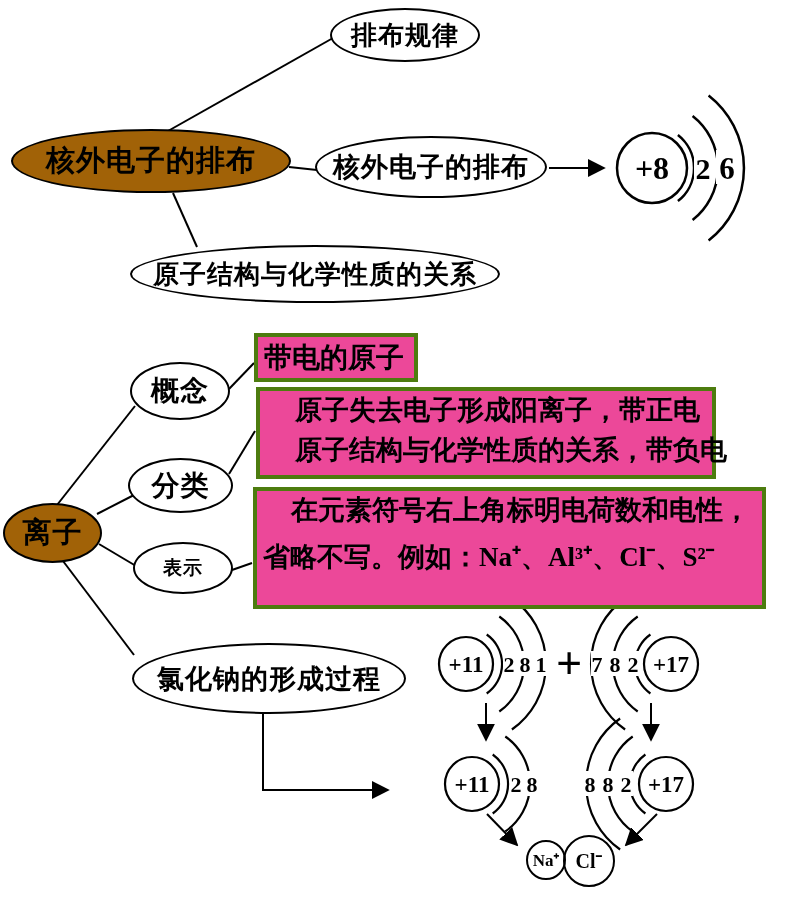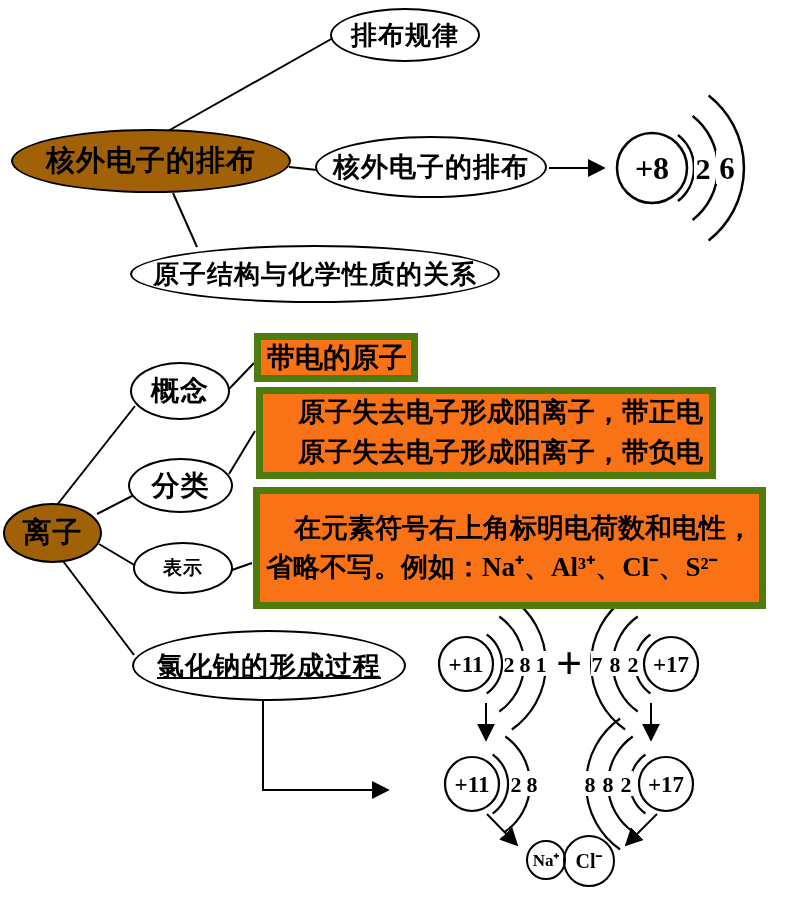--- a/index.html
+++ b/index.html
@@ -9,23 +9,23 @@
     font-family:"Liberation Sans", sans-serif; color:#000; overflow:hidden;
   }
   svg.layer { position:absolute; left:0; top:0; width:785px; height:897px; }
   .node {
     position:absolute; border:2px solid #000; border-radius:50%;
     background:#fff; display:flex; align-items:center; justify-content:center;
     font-weight:bold; text-align:center; white-space:nowrap; letter-spacing:1px;
   }
   .node.gray { background:#a16207; }
   .tbox {
-    position:absolute; border:7px solid #4d7c0f; background:#f97316;
+    position:absolute; border:4px solid #4d7c0f; background:#ec4899;
     font-family:"Liberation Serif", serif; font-weight:bold;
-    display:flex; flex-direction:column; justify-content:center;
+    display:flex; flex-direction:column; justify-content:flex-start;
   }
   .tbox .ln { white-space:nowrap; line-height:1.48; padding:0 6px; }
   .chem { font-family:"Liberation Serif", serif; font-weight:bold; }
 </style>
 </head>
 <body>
 
 <div class="canvas">
 
   <svg class="layer" viewBox="0 0 785 897" stroke="#000" fill="none">
@@ -153,31 +153,31 @@
     </div>
 
   <div class="node" style="left:130px; top:362px; width:100px; height:58px; font-size:28px;">
       <span>概念</span>
     </div>
 
   <div class="node" style="left:133px; top:542px; width:100px; height:52px; font-size:19px;">
       <span>表示</span>
     </div>
 
-  <div class="node" style="left:132px; top:630px; width:274px; height:71px; font-size:27px;text-decoration:underline;">
+  <div class="node" style="left:132px; top:643px; width:274px; height:71px; font-size:27px;">
       <span>氯化钠的形成过程</span>
     </div>
 
   <div class="tbox" style="left:254px; top:333px; width:164px; height:49px; font-size:28px;">
     <div class="ln">带电的原子</div>
   </div>
 
   <div class="tbox" style="left:256px; top:387px; width:460px; height:92px; font-size:27px;padding-left:29px;">
     <div class="ln">原子失去电子形成阳离子，带正电</div>
-    <div class="ln">原子失去电子形成阳离子，带负电</div>
+    <div class="ln">原子结构与化学性质的关系，带负电</div>
   </div>
 
   <div class="tbox" style="left:253px; top:487px; width:513px; height:122px; font-size:27px;">
     <div class="ln" style="line-height:1.45;padding-left:34px;">在元素符号右上角标明电荷数和电性，</div>
-    <div class="ln" style="line-height:1.45;">省略不写。例如：Na⁺、Al³⁺、Cl⁻、S²⁻</div>
+    <div class="ln" style="line-height:1.45;margin-top:8px;">省略不写。例如：Na⁺、Al³⁺、Cl⁻、S²⁻</div>
   </div>
 
 </div>
 
 </body></html>

